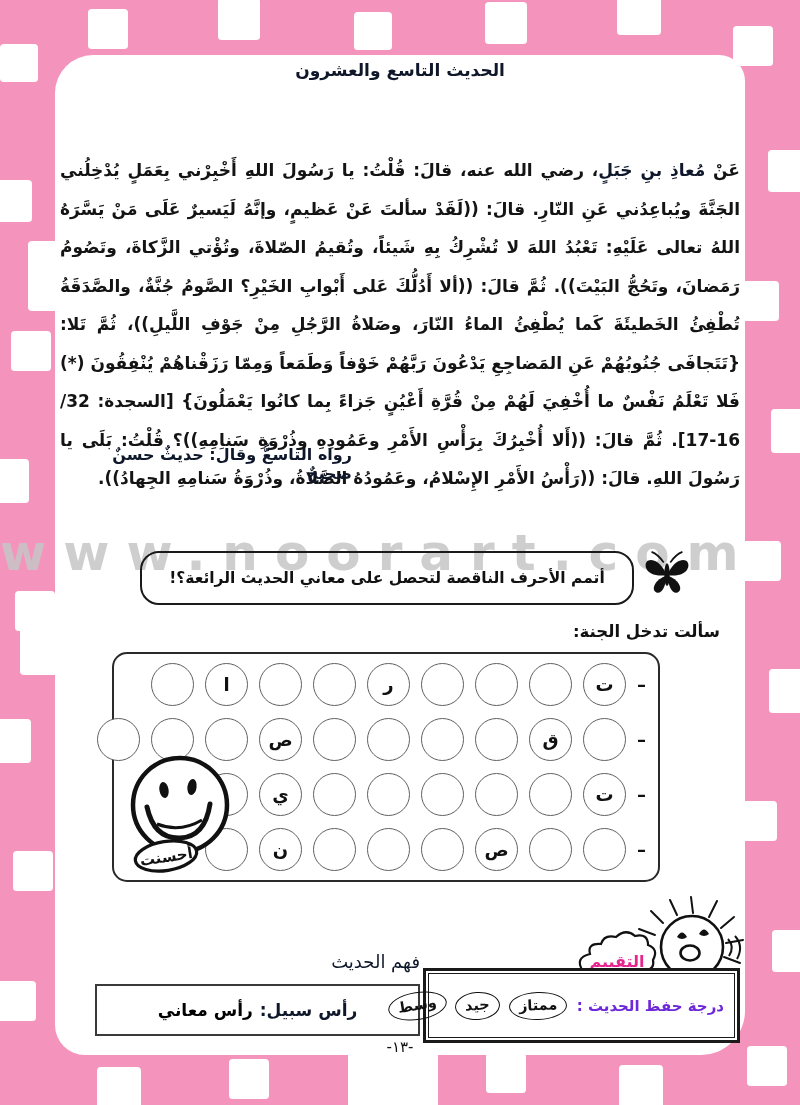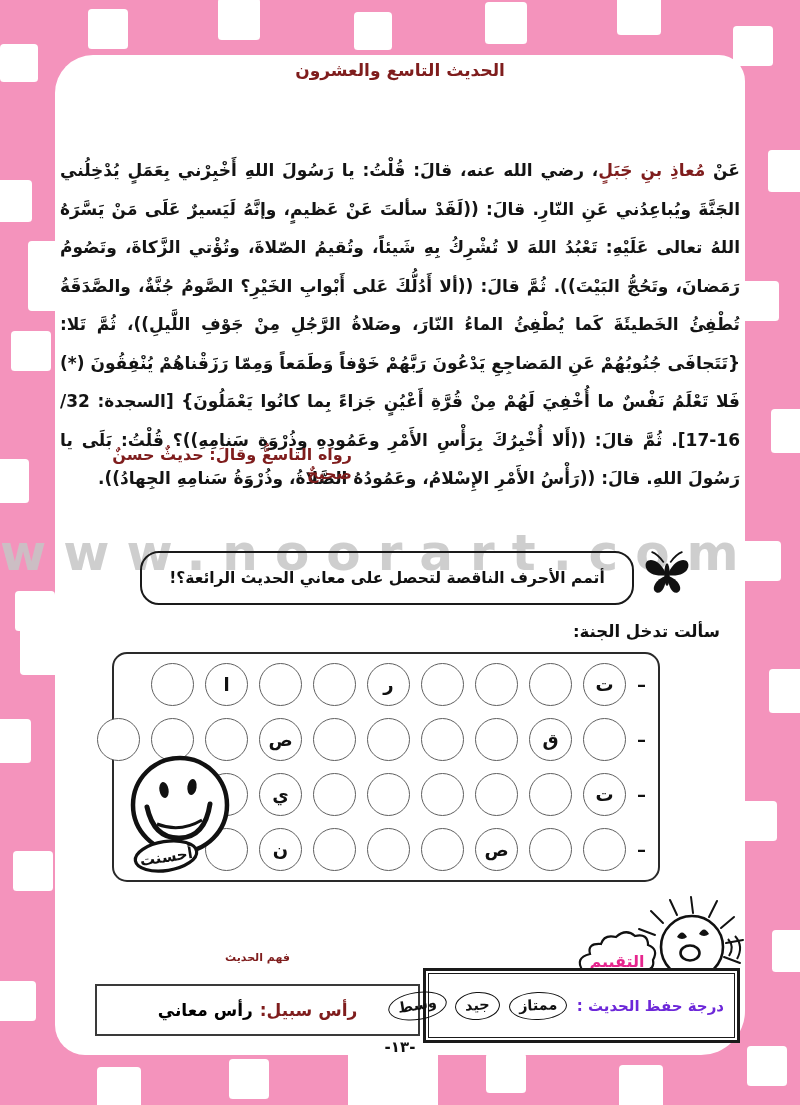--- a/index.html
+++ b/index.html
@@ -15,56 +15,56 @@
       640px 1086px 0 21px #fff, 505px 1072px 0 19px #fff, 378px 1090px 0 23px #fff, 248px 1078px 0 19px #fff,
       118px 1088px 0 21px #fff,
       15px 1000px 0 19px #fff, 32px 870px 0 19px #fff, 8px 740px 0 21px #fff, 34px 610px 0 19px #fff,
       6px 480px 0 21px #fff, 30px 350px 0 19px #fff, 10px 200px 0 20px #fff,
       62px 275px 0 34px #fff, 48px 645px 0 28px #fff, 392px 1068px 0 44px #fff;}
   .card{position:absolute;left:55px;top:55px;right:55px;bottom:50px;background:#fff;z-index:1;
         border-radius:38px 26px 44px 30px;}
   .watermark{position:absolute;left:0;top:524px;width:639px;z-index:2;text-align:center;
         color:#c6c6c6;opacity:.85;font-size:50px;letter-spacing:17px;font-weight:bold;white-space:nowrap;}
   .layer{position:absolute;inset:0;z-index:3;}
-  .pink{color:#7f1d1d;}
+  .pink{color:#0f172a;}
   .t-center{text-align:center;}
   .lesson-title{position:absolute;left:0;right:0;top:60px;font-size:17px;font-weight:bold;}
   .hadith-title{position:absolute;left:0;right:0;top:87px;font-size:22px;font-weight:bold;}
   .hadith-text{position:absolute;left:60px;right:60px;top:134px;direction:rtl;text-align:justify;
         font-size:17px;font-weight:bold;line-height:38.5px;color:#141414;}
   .grading{position:absolute;left:62px;top:445px;width:290px;direction:rtl;text-align:right;
         font-size:16px;font-weight:bold;}
   .instr-box{position:absolute;left:140px;top:551px;width:490px;height:50px;border:2.5px solid #1a1a1a;
         border-radius:19px;display:flex;align-items:center;justify-content:center;background:transparent;}
   .instr-box span{direction:rtl;font-size:15.5px;font-weight:bold;color:#111;}
   .butterfly{position:absolute;left:641px;top:549px;}
   .grid-title{position:absolute;left:430px;top:622px;width:290px;direction:rtl;text-align:right;
         font-size:16.5px;font-weight:bold;color:#111;}
   .grid-box{position:absolute;left:112px;top:652px;width:548px;height:230px;border:2px solid #2a2a2a;
         border-radius:15px;padding-top:3px;box-sizing:border-box;}
   .grid-row{display:flex;direction:rtl;align-items:center;gap:11px;height:55px;padding-right:12px;}
   .dash{font-weight:bold;font-size:18px;color:#111;flex:0 0 auto;}
   .circle{width:41px;height:41px;border:1.7px solid #606060;border-radius:50%;background:#fff;
         display:flex;align-items:center;justify-content:center;font-size:18px;font-weight:bold;color:#111;flex:0 0 auto;}
   .smiley{position:absolute;left:10px;bottom:2px;}
-  .comp-title{position:absolute;left:95px;top:951px;width:325px;text-align:center;font-size:11px;font-weight:bold;}
+  .comp-title{position:absolute;left:95px;top:951px;width:325px;text-align:right;font-size:18px;font-weight:normal;}
   .comp-box{position:absolute;left:95px;top:984px;width:325px;height:52px;border:2px solid #3a3a3a;
         display:flex;direction:rtl;align-items:center;justify-content:center;gap:7px;font-size:17px;font-weight:bold;
         box-sizing:border-box;background:#fff;}
   .eval-sun{position:absolute;left:573px;top:895px;}
   .eval-outer{position:absolute;left:423px;top:968px;width:317px;height:75px;border:3px solid #1a1a1a;
         padding:2px;box-sizing:border-box;background:#fff;}
   .eval-inner{border:1px solid #1a1a1a;height:100%;display:flex;direction:rtl;align-items:center;
         gap:9px;padding:0 10px;box-sizing:border-box;}
   .eval-prompt{font-size:15px;font-weight:bold;color:#6d28d9;white-space:nowrap;text-align:right;}
   .oval{border:1.6px solid #111;border-radius:50%;padding:4px 9px 6px;font-size:14.5px;font-weight:bold;
         color:#111;white-space:nowrap;}
   .oval.r1{transform:rotate(-2deg);} .oval.r2{transform:rotate(-4deg);} .oval.r3{transform:rotate(-9deg);}
   .page-num{position:absolute;left:0;right:0;top:1038px;text-align:center;direction:rtl;
-        font-size:15px;font-weight:bold;color:#111;}
+        font-size:15px;font-weight:normal;color:#111;}
 </style>
 </head>
 <body>
 
 <div class="page">
   <div class="dots"></div>
   <div class="card"></div>
   <div class="watermark">www.noorart.com</div>
 
   <div class="layer">

